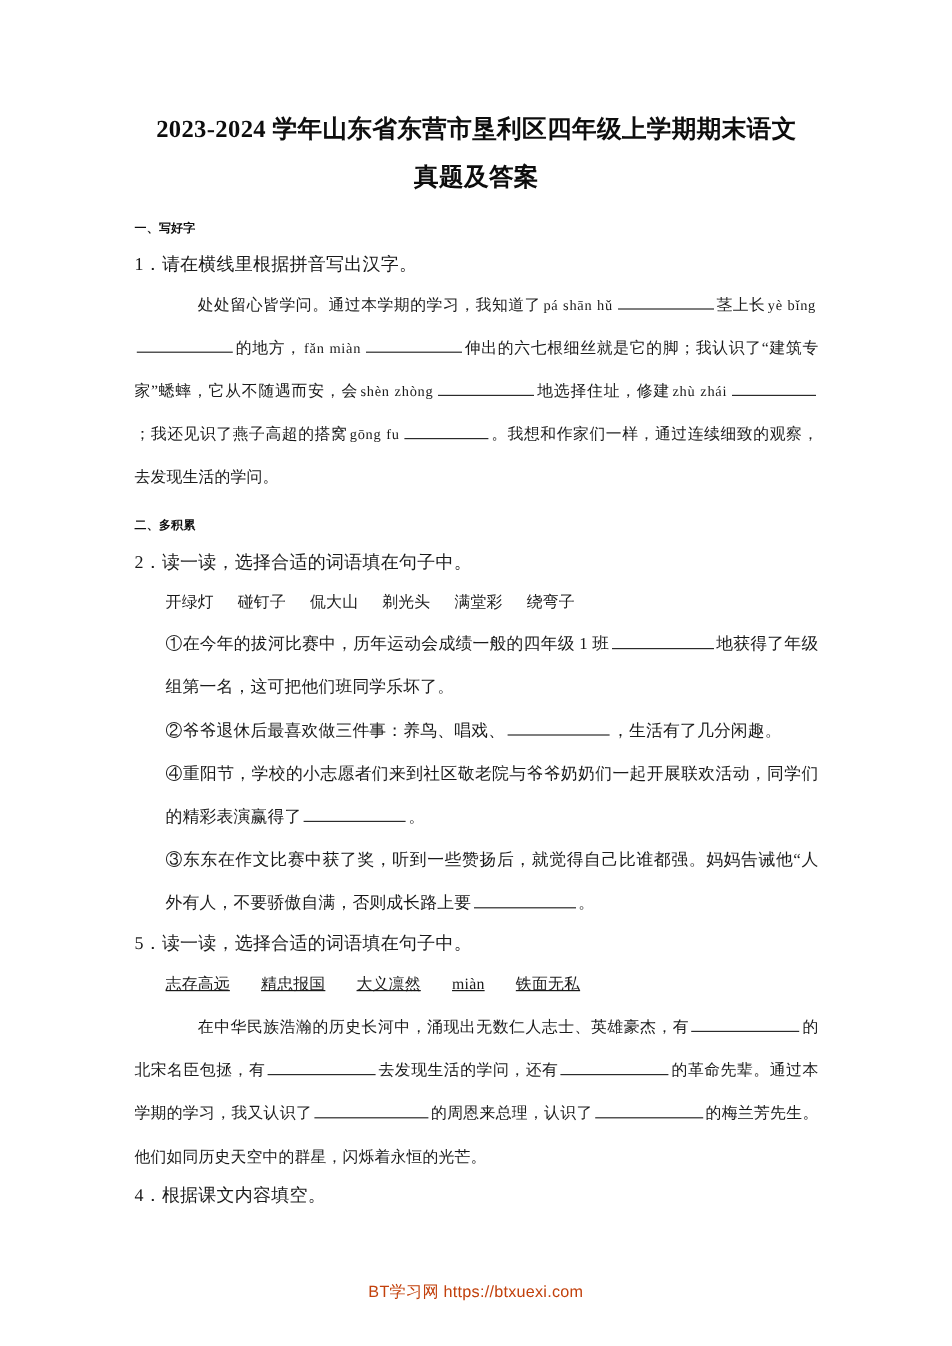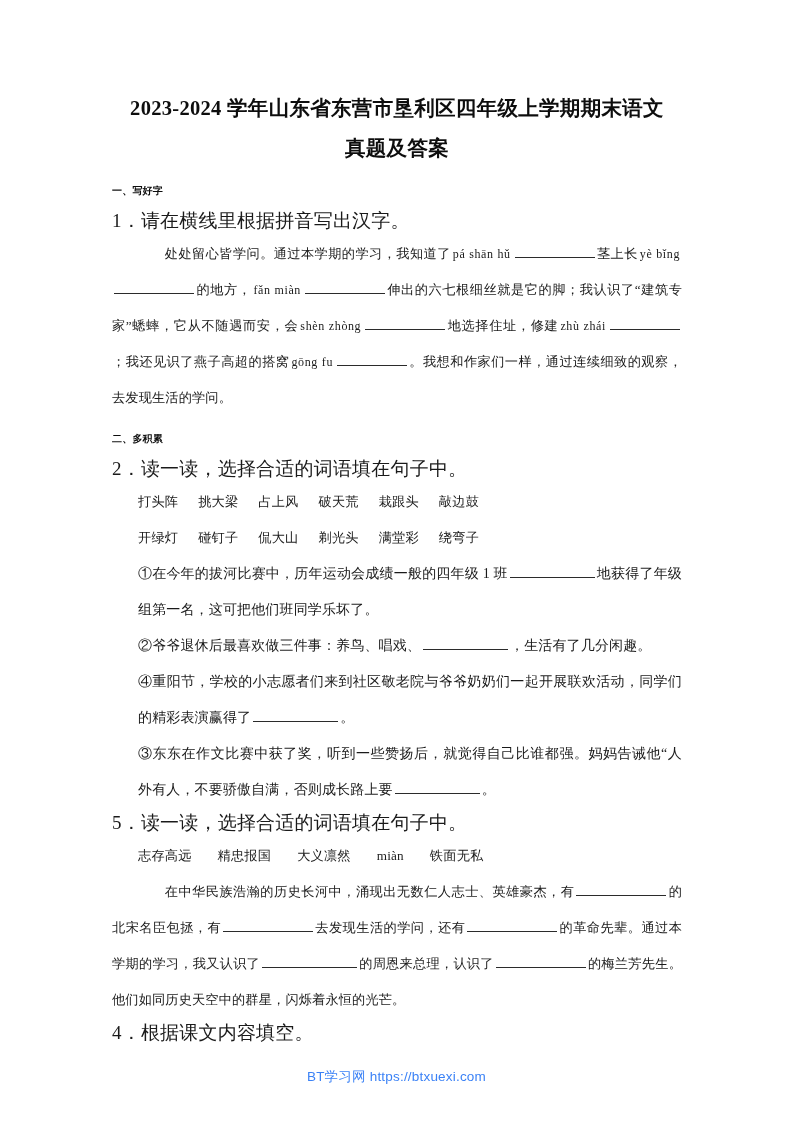--- a/index.html
+++ b/index.html
@@ -46,21 +46,21 @@
     font-size: 10px;
     font-weight: bold;
     line-height: 26px;
     margin: 10px 0 2px 0;
     letter-spacing: 0.2px;
     color: #0d0d0d;
   }
 
   
   .q-stem {
-    font-size: 19px;
+    font-size: 15px;
     line-height: 30px;
     margin: 0;
     letter-spacing: 0.2px;
   }
 
   
   .para {
     font-size: 13.2px;
     line-height: 36px;
     margin: 0;
@@ -72,21 +72,21 @@
 
   
   .bank {
     font-size: 13.2px;
     line-height: 36px;
     margin: 0;
     padding-left: 26px;
     letter-spacing: 0.2px;
   }
   .bank span { display: inline-block; margin-right: 20px; }
-  .bank.wide span { margin-right: 26px; }
+  .bank.wide span { margin-right: 26px; text-decoration: underline; }
 
   .sub {
     font-size: 14px;
     line-height: 36px;
     margin: 0;
     padding-left: 26px;
     text-align: justify;
     text-justify: inter-character;
     letter-spacing: 0.15px;
   }
@@ -115,21 +115,21 @@
 
   
   .footer {
     position: absolute;
     left: 0;
     top: 1068px;
     width: 793px;
     text-align: center;
     font-family: "Liberation Sans", "DejaVu Sans", sans-serif;
     font-size: 13.5px;
-    color: #3b82f6;
+    color: #c2410c;
     letter-spacing: 0.2px;
   }
 </style>
 </head>
 <body>
 
 <div class="page">
 
   <div class="content">
 
@@ -143,23 +143,20 @@
     <p class="q-stem">1．请在横线里根据拼音写出汉字。</p>
 
     <p class="para indent">
       <span>处处留心皆学问。通过本学期的学习，我知道了</span><span class="py">pá shān hǔ</span><span class="blank w80"></span><span>茎上长</span><span class="py">yè bǐng</span><span class="blank w80"></span><span>的地方，</span><span class="py">fǎn miàn</span><span class="blank w80"></span><span>伸出的六七根细丝就是它的脚；我认识了“建筑专家”蟋蟀，它从不随遇而安，会</span><span class="py">shèn zhòng</span><span class="blank w80"></span><span>地选择住址，修建</span><span class="py">zhù zhái</span><span class="blank w70"></span><span>；我还见识了燕子高超的搭窝</span><span class="py">gōng fu</span><span class="blank w70"></span><span>。我想和作家们一样，通过连续细致的观察，去发现生活的学问。</span>
     </p>
 
     <div class="sec-head">二、多积累</div>
 
     <p class="q-stem">2．读一读，选择合适的词语填在句子中。</p>
 
-    <p class="bank">
-      <span>打头阵</span><span>挑大梁</span><span>占上风</span><span>破天荒</span><span>栽跟头</span><span>敲边鼓</span>
-    </p>
     <p class="bank">
       <span>开绿灯</span><span>碰钉子</span><span>侃大山</span><span>剃光头</span><span>满堂彩</span><span>绕弯子</span>
     </p>
 
     <p class="sub">
       <span>①在今年的拔河比赛中，历年运动会成绩一般的四年级 1 班</span><span class="blank w85"></span><span>地获得了年级组第一名，这可把他们班同学乐坏了。</span>
     </p>
 
     <p class="sub">
       <span>②爷爷退休后最喜欢做三件事：养鸟、唱戏、</span><span class="blank w85"></span><span>，生活有了几分闲趣。</span>

